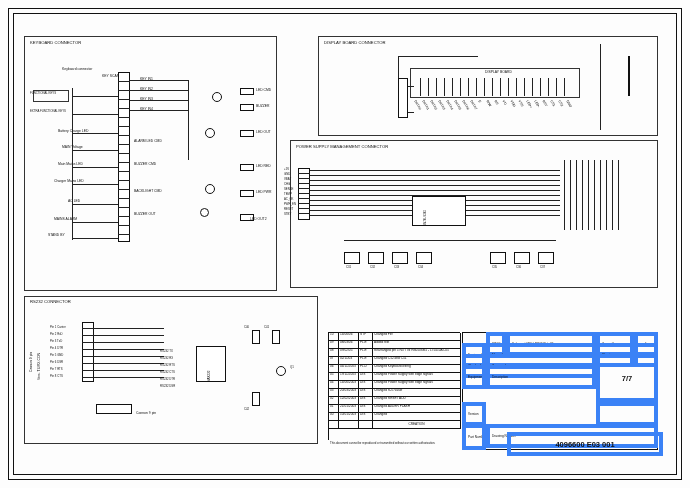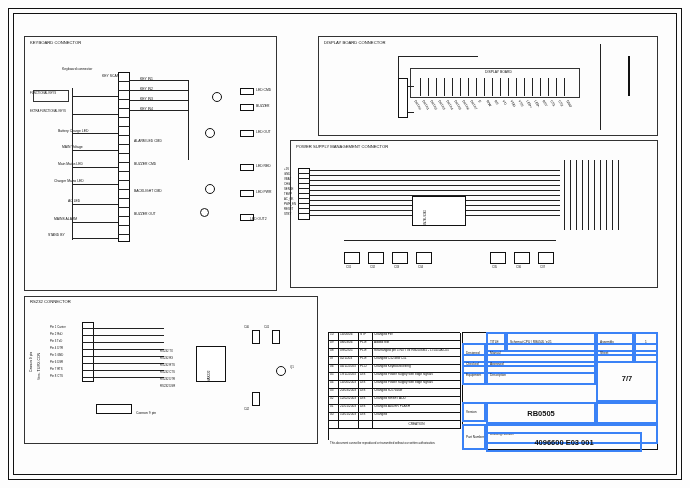--- a/index.html
+++ b/index.html
@@ -10,21 +10,21 @@
   .thin{border:1px solid #333;}
   .lbl{font-size:3.4px;color:#111;white-space:nowrap;line-height:1;}
   .lbl5{font-size:4.2px;color:#111;white-space:nowrap;line-height:1;}
   .rot{transform-origin:0 0;}
   .hline{background:#222;height:1px;}
   .vline{background:#222;width:1px;}
   .pad{background:#fff;border:1px solid #111;}
   .cell{border-right:1px solid #111;border-bottom:1px solid #111;font-size:3.2px;color:#111;
         padding:0 1px;overflow:hidden;white-space:nowrap;line-height:1.15;}
   .tbl{border-left:1px solid #111;border-top:1px solid #111;display:grid;}
-  .title-cell{border:2px solid #3b82f6;font-size:4px;padding:8px 2px;color:#111;overflow:hidden;white-space:nowrap;}
+  .title-cell{border:4px solid #3b82f6;font-size:4px;padding:8px 2px;color:#111;overflow:hidden;white-space:nowrap;}
   .big{font-size:10px;font-weight:bold;letter-spacing:.5px;}
   .med{font-size:7.5px;font-weight:bold;}
   .center{display:flex;align-items:center;justify-content:center;}
   .left{display:flex;align-items:center;justify-content:flex-start;}
 </style>
 </head>
 <body>
 
 <div id="sheet">
 
@@ -382,20 +382,19 @@
   <div class="abs title-cell center" style="left:634px;top:343px;width:24px;height:11px;font-size:3.2px;"></div>
 
   <div class="abs title-cell left" style="left:462px;top:354px;width:24px;height:11px;font-size:3.2px;">Checked</div>
   <div class="abs title-cell left" style="left:462px;top:365px;width:24px;height:11px;font-size:3.2px;">Equipment</div>
   <div class="abs title-cell left" style="left:486px;top:354px;width:110px;height:11px;font-size:3.2px;">Approved</div>
   <div class="abs title-cell left" style="left:486px;top:365px;width:110px;height:11px;font-size:3.2px;">Description</div>
 
   <div class="abs title-cell center med" style="left:596px;top:354px;width:62px;height:48px;">7/7</div>
 
   <div class="abs title-cell left" style="left:462px;top:402px;width:24px;height:10px;font-size:3.2px;">Version</div>
-  <div class="abs title-cell center med" style="left:486px;top:402px;width:110px;height:22px;">RB0505</div>
   <div class="abs title-cell" style="left:596px;top:402px;width:62px;height:22px;"></div>
 
   <div class="abs title-cell left" style="left:462px;top:424px;width:24px;height:26px;font-size:3.2px;">Part Number</div>
   <div class="abs title-cell left" style="left:486px;top:424px;width:172px;height:8px;font-size:3.2px;">Drawing Number</div>
-  <div class="abs title-cell center med" style="left:486px;top:432px;width:156px;height:18px;">4096600 E03 001</div>
+  <div class="abs title-cell center med" style="left:507px;top:432px;width:156px;height:18px;">4096600 E03 001</div>
 
 </div>
 
 </body></html>

